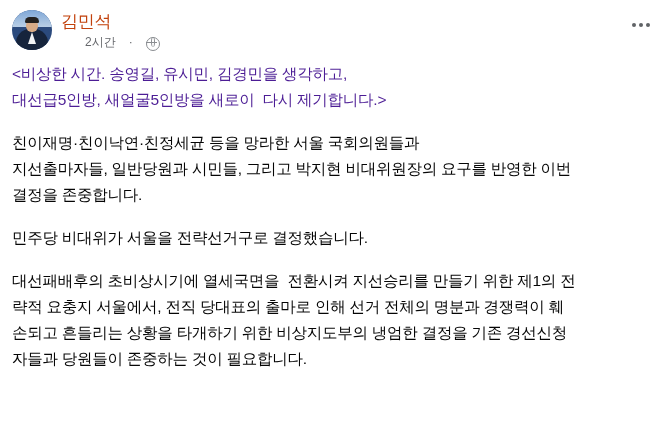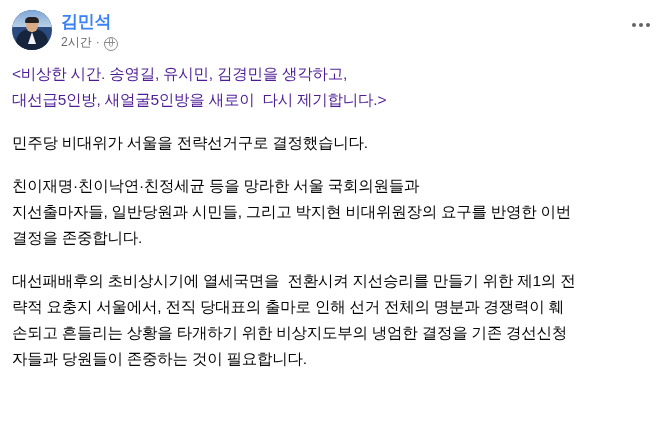--- a/index.html
+++ b/index.html
@@ -71,33 +71,34 @@
   }
   .header-text {
     margin-left: 9px;
     display: flex;
     flex-direction: column;
     justify-content: flex-start;
     padding-top: 1px;
   }
   .author {
     font-size: 17px;
-    font-weight: bold;
-    color: #3b82f6;
+    font-weight: normal;
+    color: #c2410c;
     line-height: 21px;
     letter-spacing: -0.3px;
   }
   .meta {
     font-size: 12px;
     color: #65676b;
     line-height: 16px;
     margin-top: 2px;
     display: flex;
     align-items: center;
-    gap: 4px;
+    gap: 13px;
+    margin-left: 24px;
   }
   .meta .dot-sep {
     font-size: 12px;
     color: #65676b;
   }
   .globe {
     display: inline-block;
     width: 12px;
     height: 12px;
     border-radius: 50%;
@@ -186,23 +187,23 @@
     <div class="more-btn">
       <span></span>
       <span></span>
       <span></span>
     </div>
   </div>
 
   <div class="post-body">
     <div class="para blue">&lt;비상한 시간. 송영길, 유시민, 김경민을 생각하고,
 대선급5인방, 새얼굴5인방을 새로이  다시 제기합니다.&gt;</div>
-    <div class="para">민주당 비대위가 서울을 전략선거구로 결정했습니다.</div>
     <div class="para">친이재명·친이낙연·친정세균 등을 망라한 서울 국회의원들과
 지선출마자들, 일반당원과 시민들, 그리고 박지현 비대위원장의 요구를 반영한 이번
 결정을 존중합니다.</div>
+    <div class="para">민주당 비대위가 서울을 전략선거구로 결정했습니다.</div>
     <div class="para">대선패배후의 초비상시기에 열세국면을  전환시켜 지선승리를 만들기 위한 제1의 전
 략적 요충지 서울에서, 전직 당대표의 출마로 인해 선거 전체의 명분과 경쟁력이 훼
 손되고 흔들리는 상황을 타개하기 위한 비상지도부의 냉엄한 결정을 기존 경선신청
 자들과 당원들이 존중하는 것이 필요합니다.</div>
   </div>
 
 </div>
 
 </body></html>

